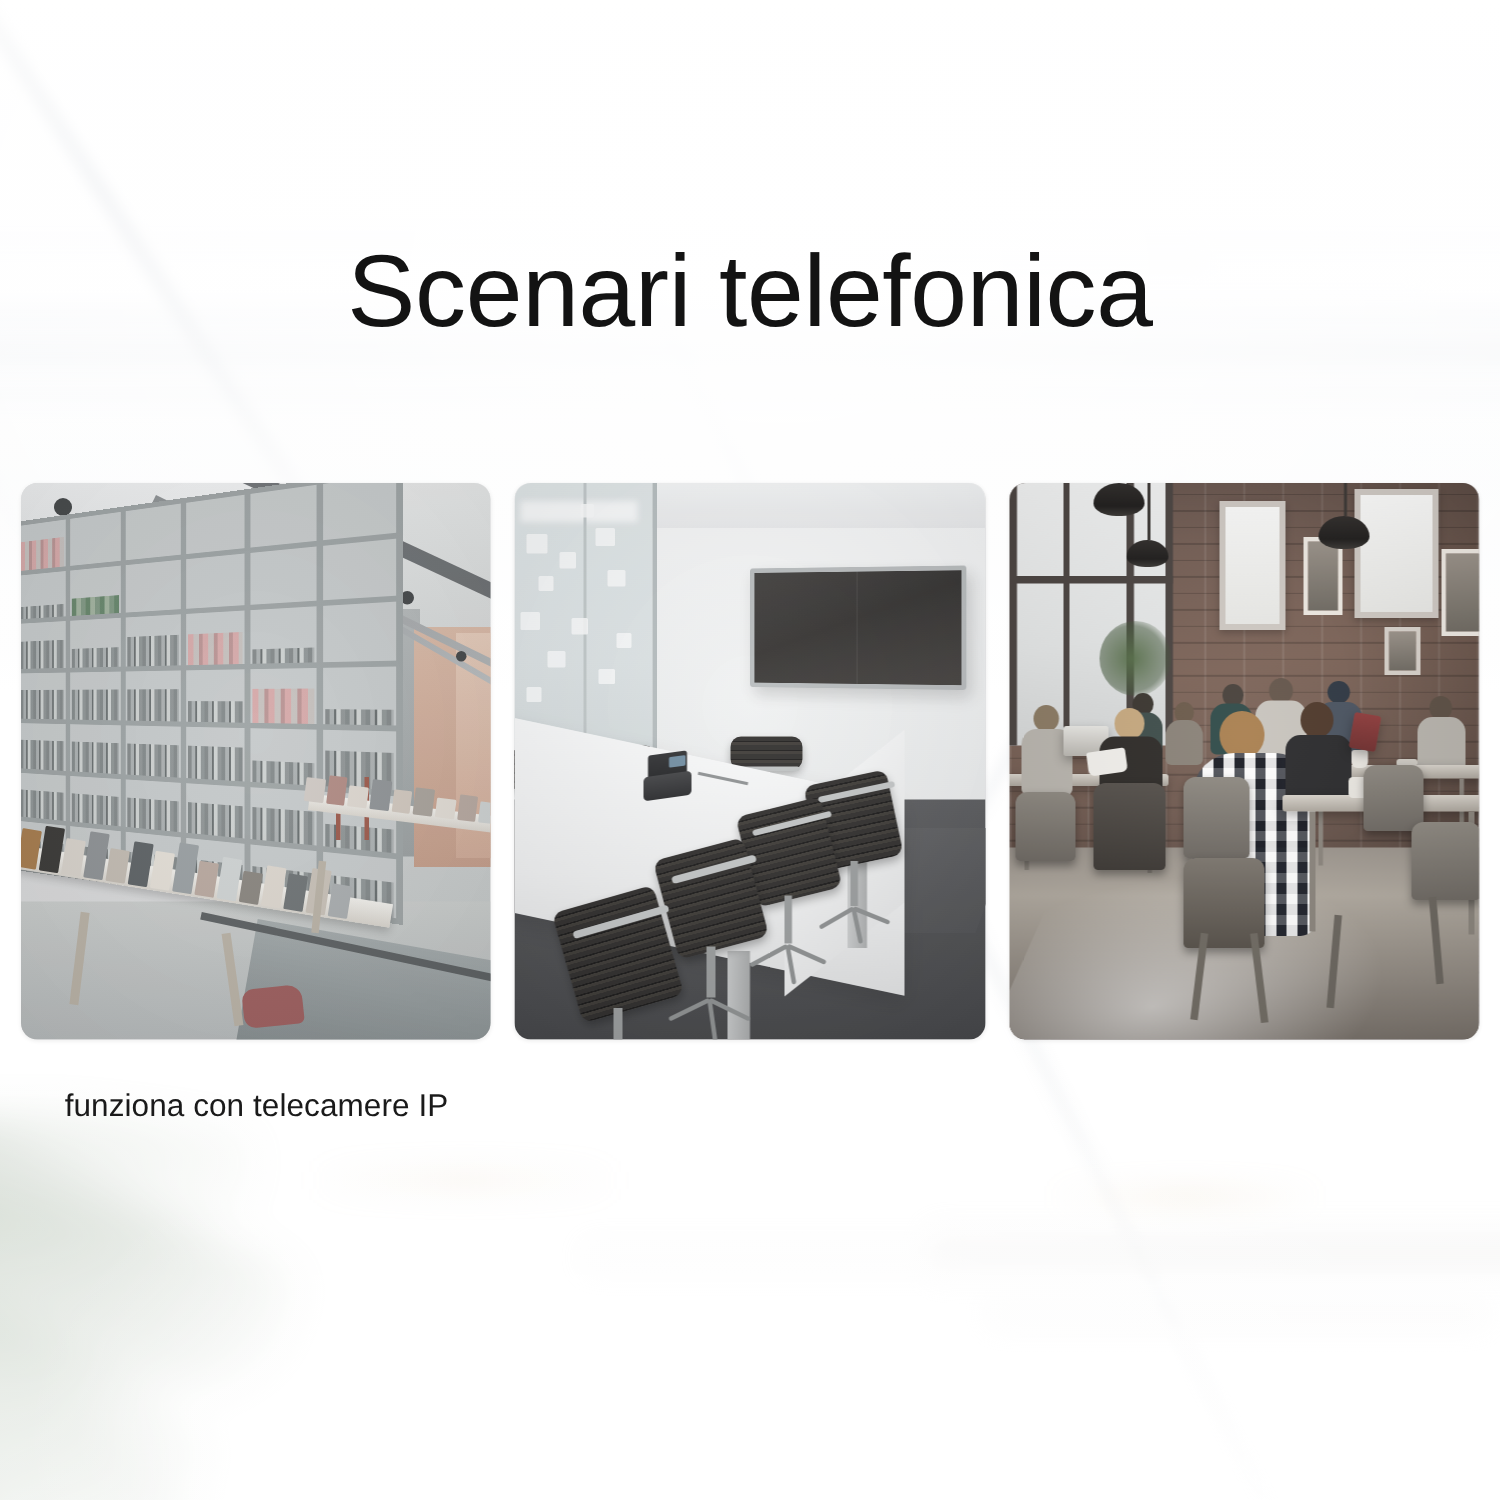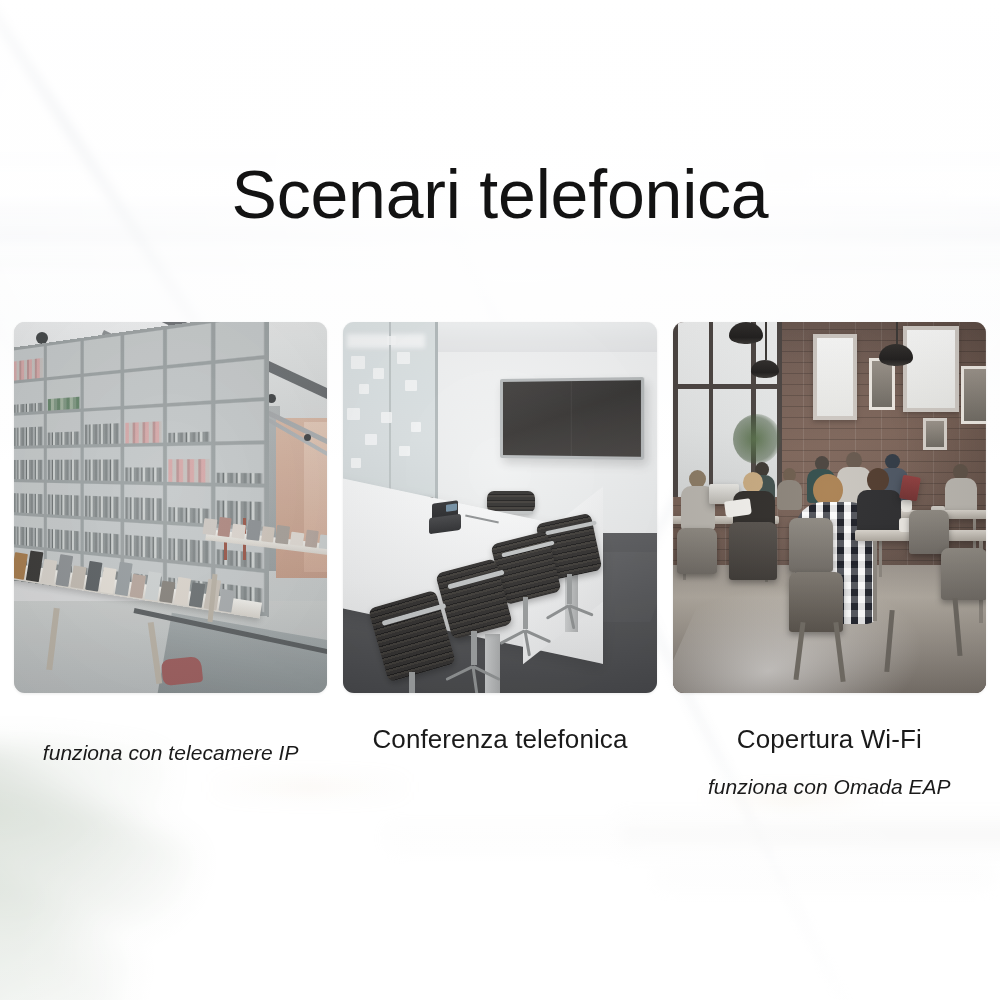--- a/index.html
+++ b/index.html
@@ -446,28 +446,27 @@
   .caption { width: 314px; text-align: center; }
   .caption-title {
     font-size: 26px;
     line-height: 34px;
     font-weight: 400;
     color: #1a1a1a;
     letter-spacing: .1px;
     white-space: nowrap;
   }
   .caption-sub {
-    margin-top: 17px;
+    margin-top: 2px;
     font-size: 21px;
     line-height: 28px;
     font-weight: 400;
     color: #1a1a1a;
     letter-spacing: .05px;
     white-space: nowrap;
-    font-style: italic;
   }
 </style>
 </head>
 <body>
 
 <div class="page">
 
   <div class="bg">
     <div class="bg-layer">
       <div class="band b4"></div>
@@ -831,24 +830,19 @@
 
     </div>
 
     <div class="captions">
 
       <div class="caption">
         <div class="caption-sub">funziona con telecamere IP</div>
       </div>
 
       <div class="caption">
-        <div class="caption-title">Conferenza telefonica</div>
       </div>
 
-      <div class="caption">
-        <div class="caption-title">Copertura Wi-Fi</div>
-        <div class="caption-sub">funziona con Omada EAP</div>
-      </div>
 
     </div>
 
   </div>
 </div>
 
 </body></html>

